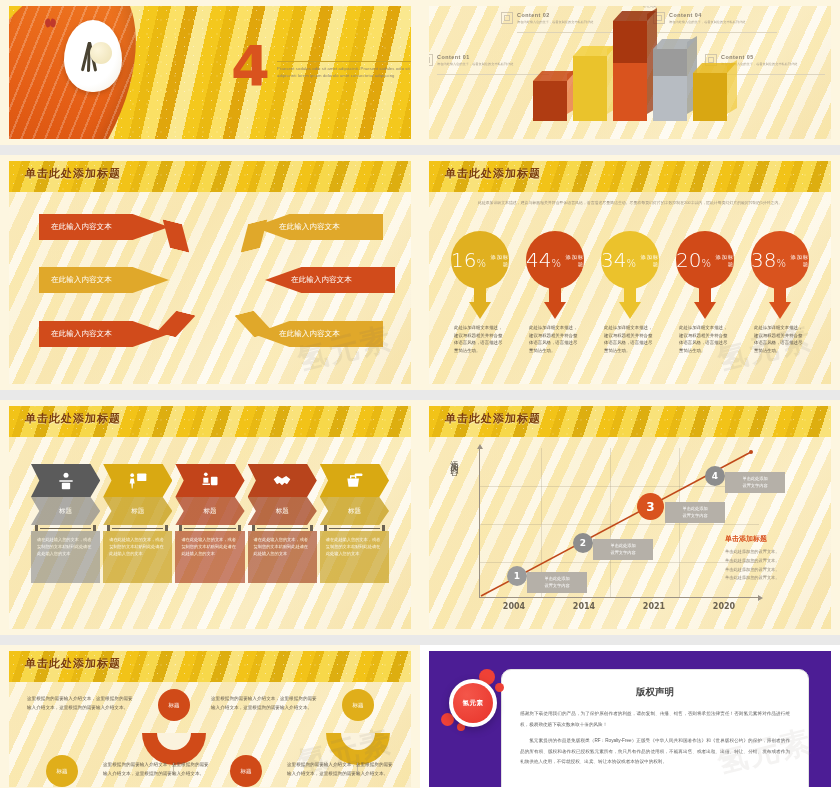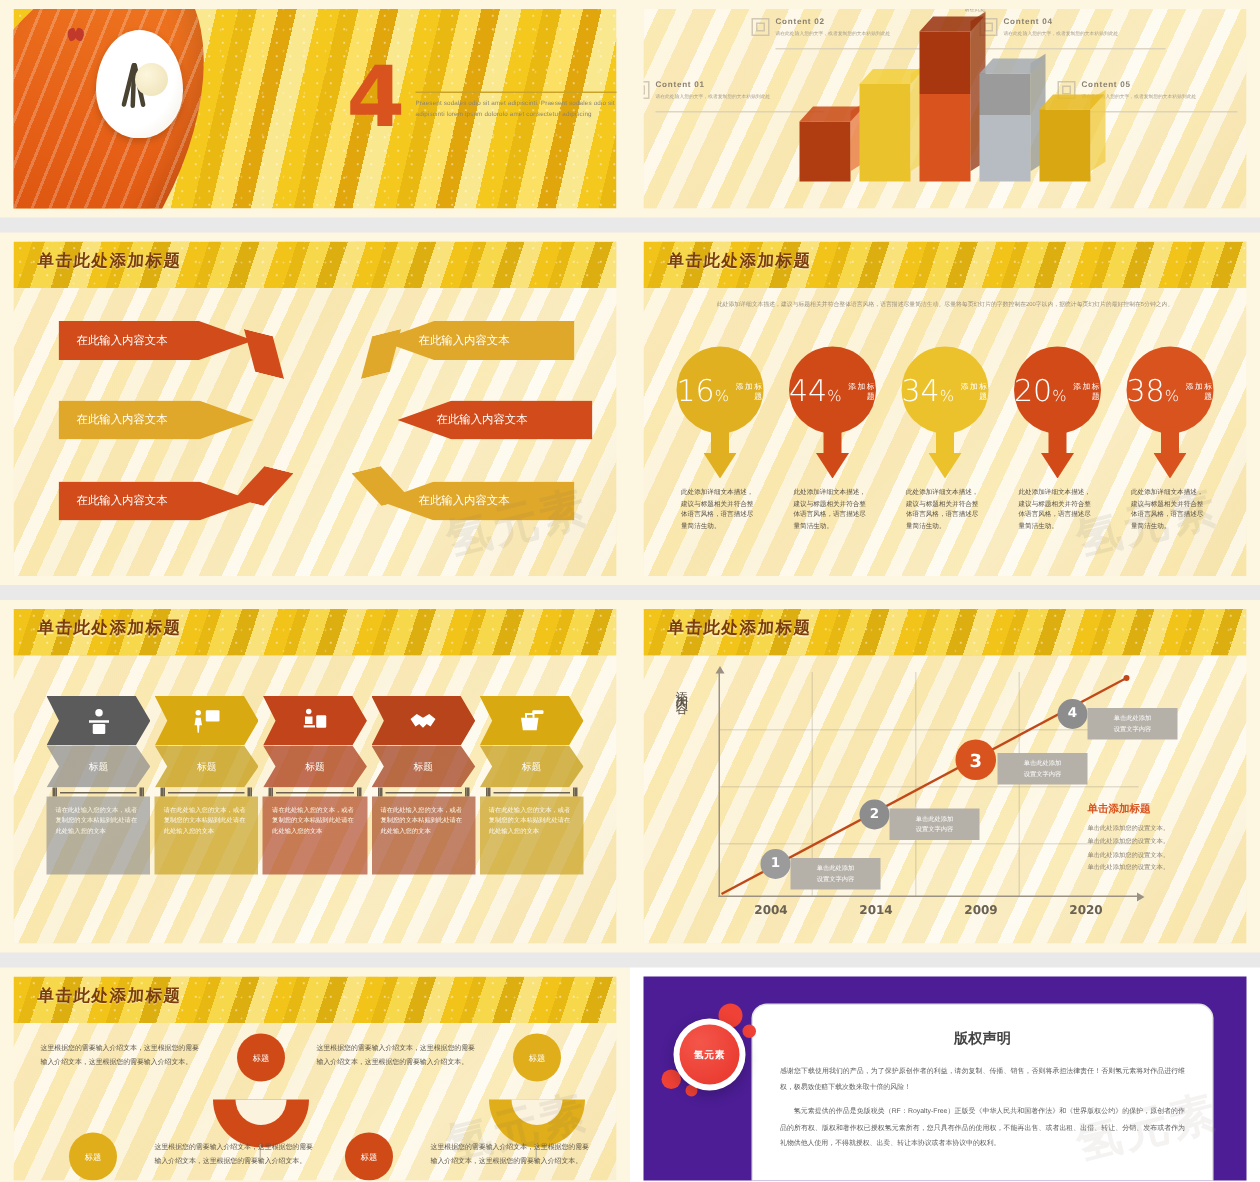--- a/index.html
+++ b/index.html
@@ -633,21 +633,21 @@
         <div class="node big" style="left:158px;top:45px;background:#d9531e">3</div>
         <div class="tag" style="left:186px;top:54px;width:60px;">单击此处添加<br>设置文字内容</div>
 
         <div class="node" style="left:226px;top:18px;background:#8d8d8d">4</div>
         <div class="tag" style="left:246px;top:24px;width:60px;">单击此处添加<br>设置文字内容</div>
       </div>
 
       <div class="xticks">
         <span>2004</span>
         <span>2014</span>
-        <span>2009</span>
+        <span>2021</span>
         <span>2020</span>
       </div>
 
       <div class="side-note">
         <h4>单击添加标题</h4>
         <p>单击此处添加您的设置文本。</p>
         <p>单击此处添加您的设置文本。</p>
         <p>单击此处添加您的设置文本。</p>
         <p>单击此处添加您的设置文本。</p>
       </div>

